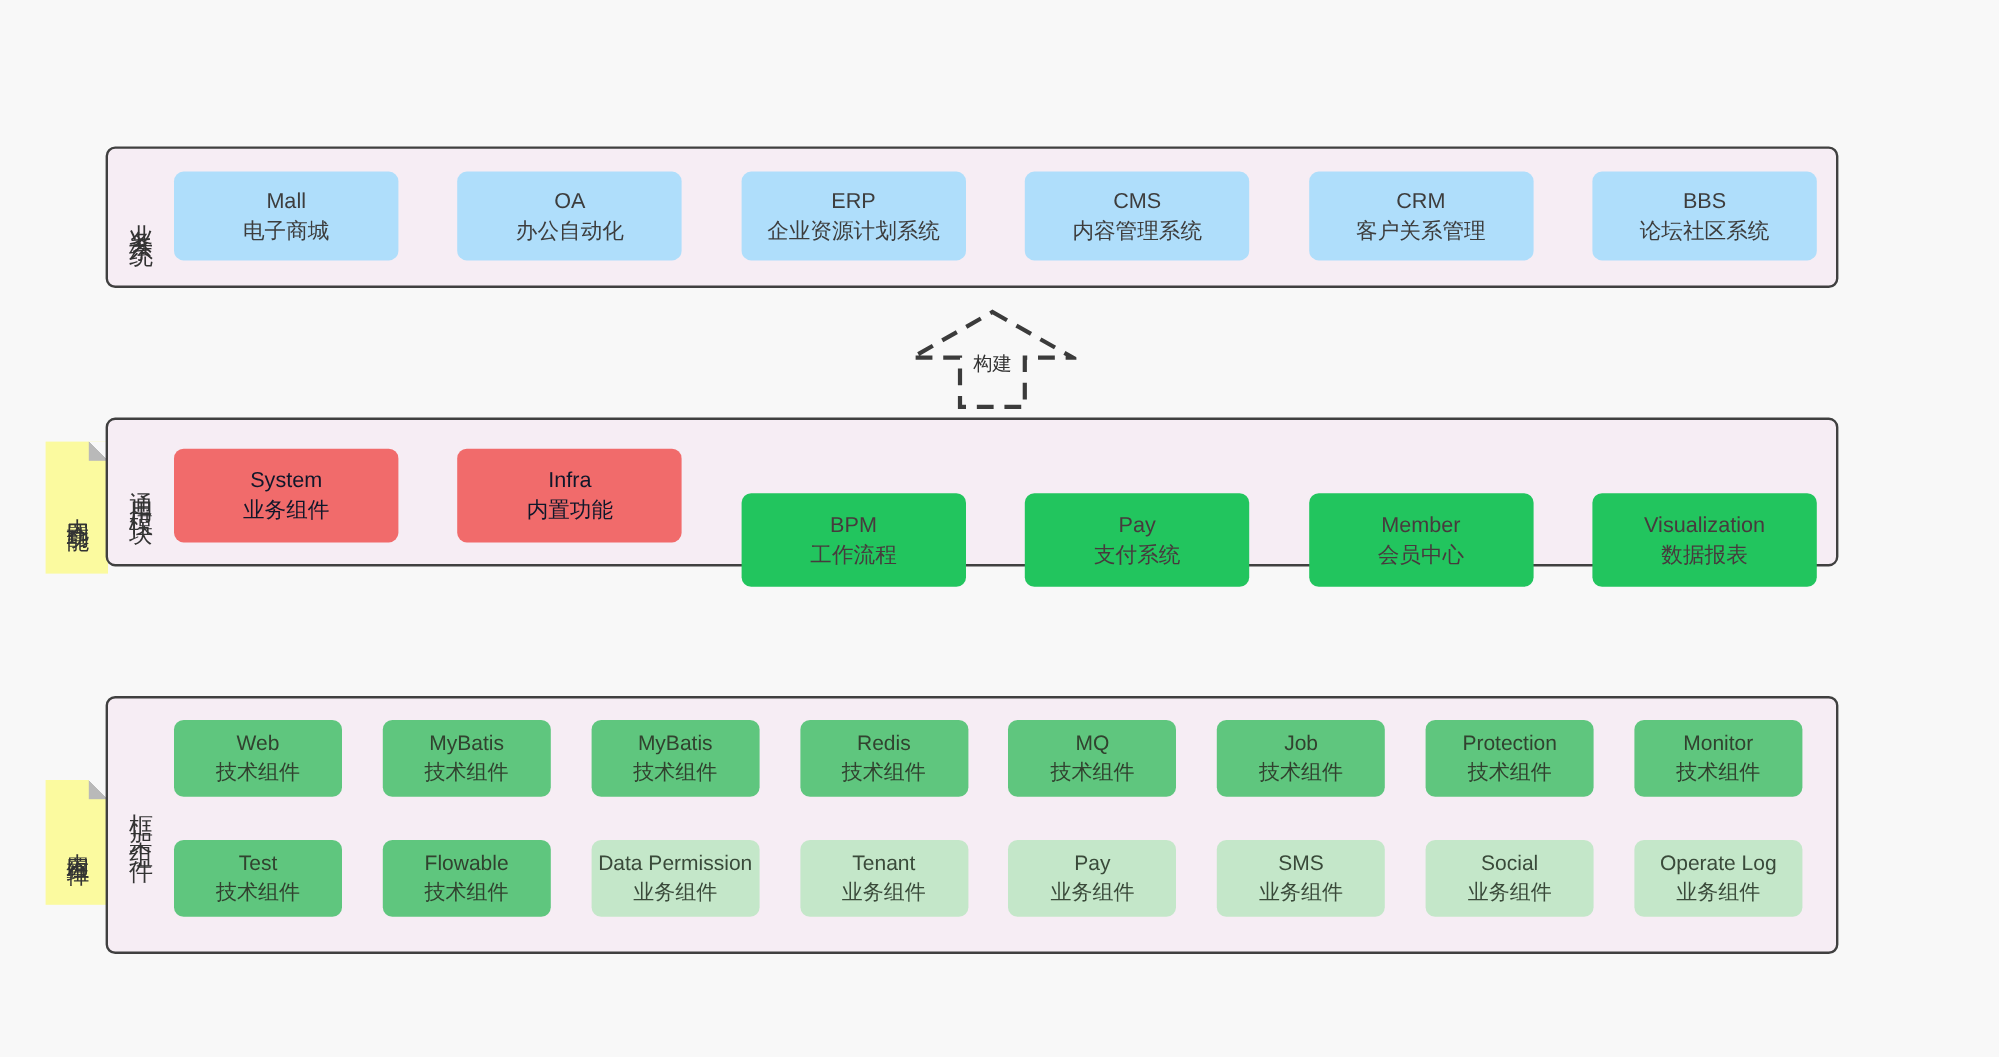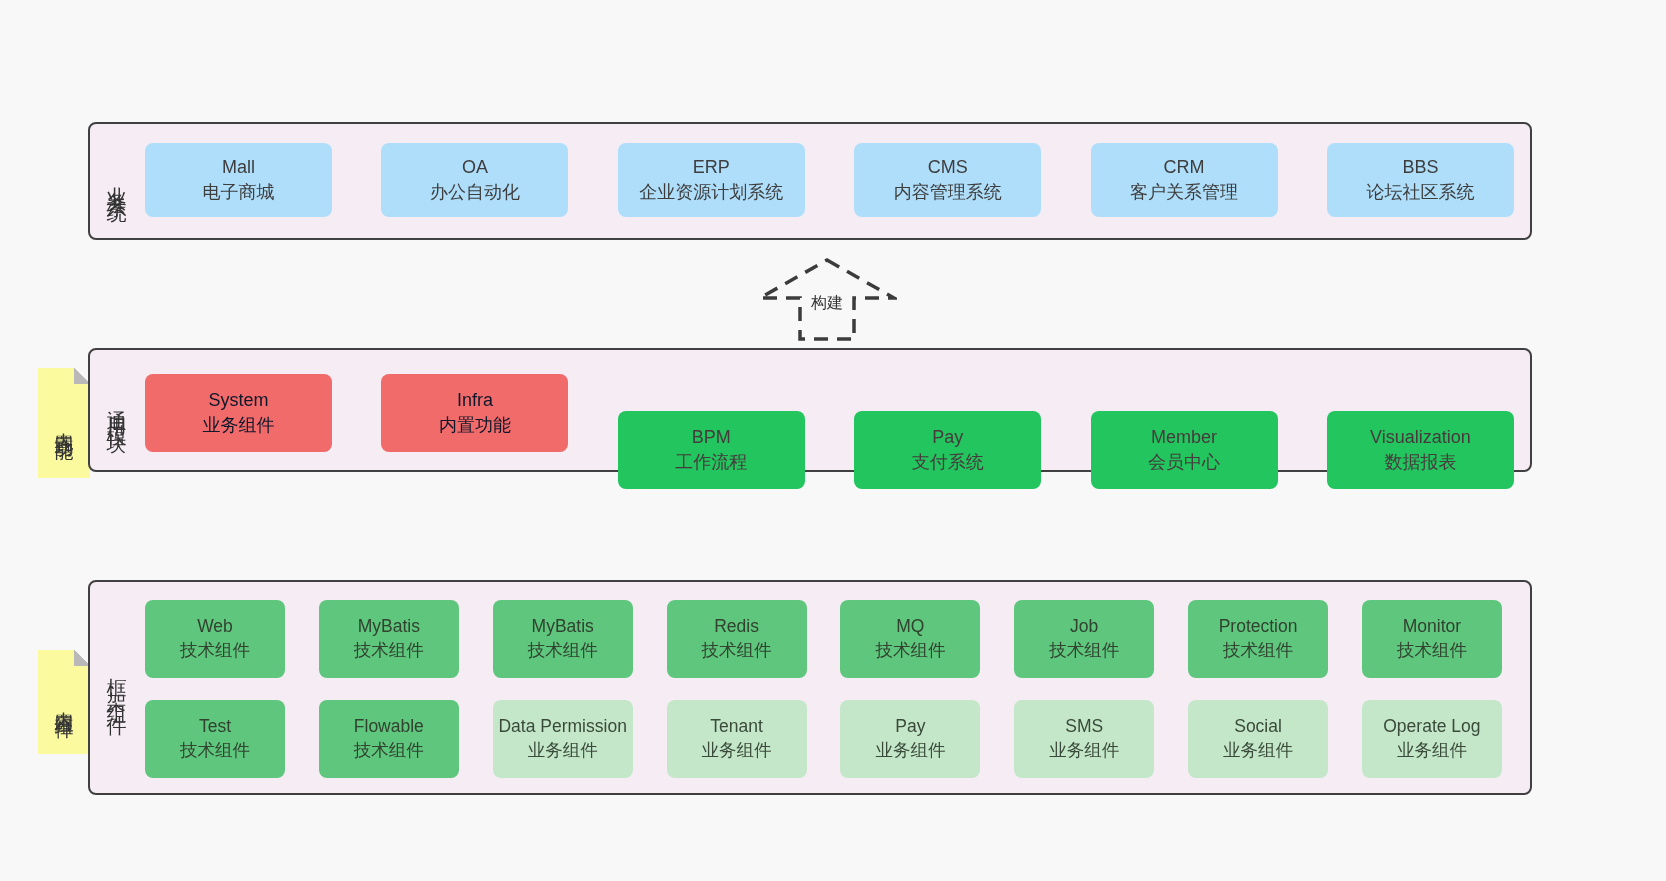--- a/index.html
+++ b/index.html
@@ -24,21 +24,21 @@
   .panel-business .row{top:19px;}
   .panel-modules .row{top:24px;}
   .panel-framework .row-top{top:18px;}
   .panel-framework .row-bottom{top:118px;}
 
   .box{display:flex;flex-direction:column;align-items:center;justify-content:center;
     border-radius:8px;text-align:center;color:#3d3d3d;line-height:1.4;}
   .box .t,.box .s{font-size:18px;}
   .row-6 .box{width:187px;height:74px;}
   .panel-modules .box{height:78px;}
-  .row-8 .box{width:140px;height:78px;font-size:17px;}
+  .row-8 .box{width:140px;height:64px;font-size:17px;}
   .row-8 .box .t,.row-8 .box .s{font-size:17.5px;line-height:1.35;}
 
   .blue{background:#afdefb;}
   .red{background:#f16b6b;color:#0f172a;}
   .pink{background:#22c55e;color:#473a3d;margin-top:37px;}
   .green{background:#5fc67e;color:#31422f;}
   .lightgreen{background:#c4e7c9;color:#3a4a3a;}
 
   
   .arrow{position:absolute;width:140px;height:85px;z-index:1;}

